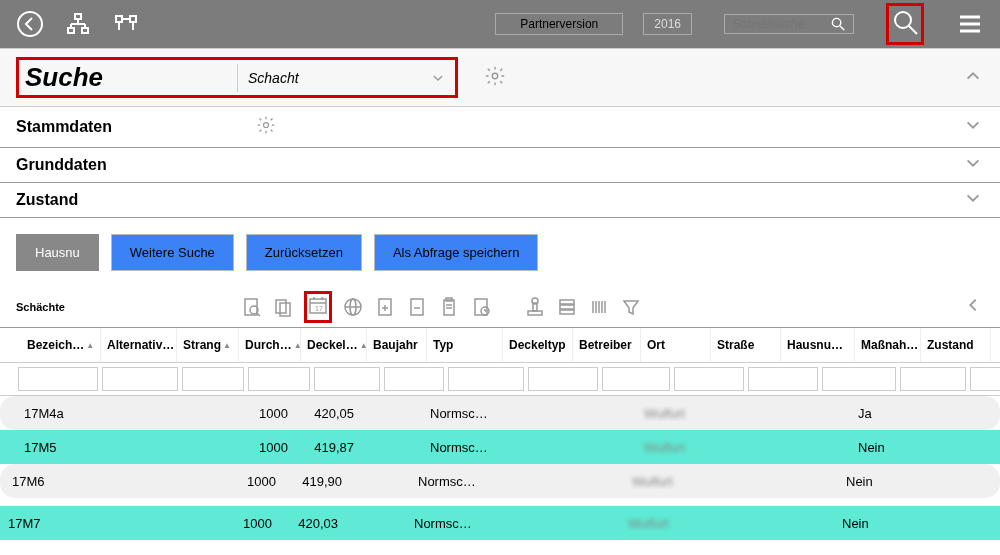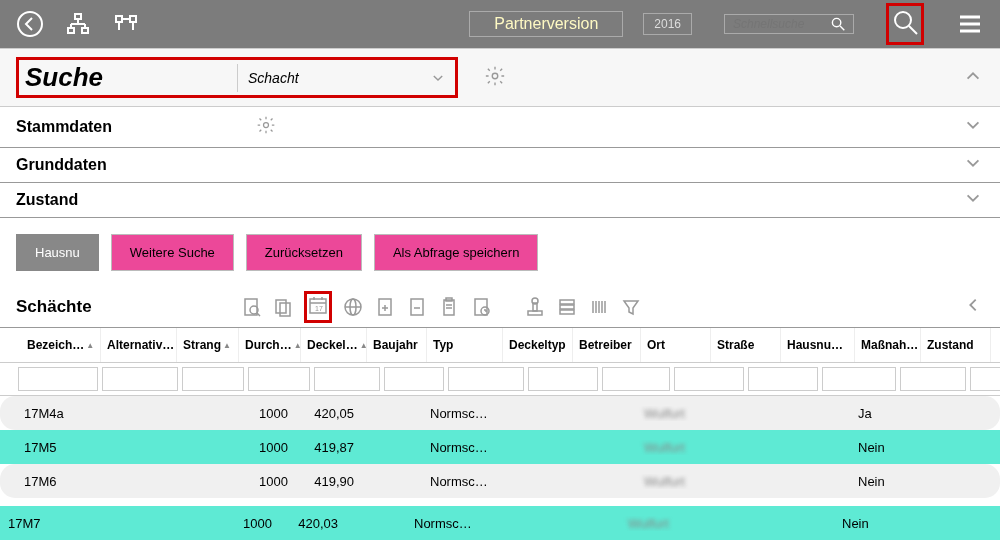--- a/index.html
+++ b/index.html
@@ -2,21 +2,21 @@
 <html><head>
 <meta charset="utf-8">
 <style>
 * { box-sizing: border-box; margin: 0; padding: 0; font-family: Arial, Helvetica, sans-serif; }
 body { width: 1000px; height: 555px; background: #fff; overflow: hidden; }
 
 
 .header { background: #7c7c7c; height: 48px; display: flex; align-items: center; padding: 0 16px; gap: 20px; }
 .header .icon-btn { width: 28px; height: 28px; display: flex; align-items: center; justify-content: center; cursor: pointer; }
 .header svg { stroke: #fff; fill: none; stroke-width: 2; }
-.header .version-badge { margin-left: auto; border: 1px solid #aaa; color: #fef9c3; font-size: 16px; padding: 3px 24px; }
+.header .version-badge { margin-left: auto; border: 1px solid #aaa; color: #000000; font-size: 12px; padding: 3px 24px; }
 .header .year-badge { border: 1px solid #aaa; color: #ddd; font-size: 12px; padding: 3px 10px; }
 .header .quicksearch { display: flex; align-items: center; border: 1px solid #aaa; padding: 2px 8px; gap: 8px; }
 .header .quicksearch input { background: transparent; border: none; color: #ccc; font-size: 12px; font-style: italic; width: 90px; outline: none; }
 .header .magnify-highlight { border: 3px solid #d10000; padding: 2px; }
 .header .right-group { display: flex; align-items: center; gap: 32px; }
 
 
 .search-panel { border-top: 1px solid #ccc; }
 .search-head { display: flex; align-items: center; padding: 8px 16px; position: relative; background: #f7f7f7; border-bottom: 1px solid #ccc; font-style: italic; }
 .suche-group { display: flex; align-items: center; border: 3px solid #d10000; padding: 0 0 0 0; }
@@ -24,26 +24,26 @@
 .suche-select { width: 218px; border-left: 1px solid #ccc; padding: 6px 10px; display: flex; align-items: center; justify-content: space-between; font-size: 14px; cursor: pointer; }
 .gear-after { margin-left: 26px; }
 .chev-right { position: absolute; right: 18px; top: 50%; transform: translateY(-50%); cursor: pointer; }
 
 .section-row { display: flex; align-items: center; padding: 8px 16px; border-bottom: 1px solid #999; position: relative; }
 .section-title { font-size: 16px; font-weight: bold; width: 240px; }
 .section-row .chev { position: absolute; right: 18px; }
 
 
 .btn-row { display: flex; gap: 12px; padding: 16px; }
-.btn { border: 1px solid #bbb; background: #ec4899; padding: 10px 18px; font-size: 13px; cursor: pointer; }
+.btn { border: 1px solid #bbb; background: #3b82f6; padding: 10px 18px; font-size: 13px; cursor: pointer; }
 .btn.primary { background: #888; color: #fff; border-color: #888; }
 
 
 .results-head { display: flex; align-items: center; padding: 4px 16px; border-bottom: 1px solid #999; position: relative; }
-.results-title { font-size: 17px; font-weight: bold; width: 224px; }
+.results-title { font-size: 11px; font-weight: bold; width: 224px; }
 .toolbar-icons { display: flex; gap: 10px; align-items: center; }
 .toolbar-icons .ticon { width: 22px; height: 22px; display: flex; align-items: center; justify-content: center; cursor: pointer; }
 .toolbar-icons svg { stroke: #999; fill: none; stroke-width: 1.5; }
 .cal-highlight { border: 3px solid #d10000; padding: 1px; }
 .results-head .chev-left { position: absolute; right: 18px; cursor: pointer; }
 
 
 .table { width: 100%; }
 .thead { display: flex; border-bottom: 1px solid #ccc; }
 .th { font-size: 12px; font-weight: bold; padding: 10px 6px; border-right: 1px solid #eee; display: flex; align-items: center; gap: 2px; overflow: hidden; white-space: nowrap; }
@@ -372,21 +372,21 @@
         <div class="td c5"></div>
         <div class="td c6">Normsc…</div>
         <div class="td c7"></div>
         <div class="td c8"></div>
         <div class="td c9"><span class="blur">Wulfurt</span></div>
         <div class="td c10"></div>
         <div class="td c11"></div>
         <div class="td c12">Nein</div>
         <div class="td c13"></div>
       </div>
-      <div class="tr even" style="padding-left: 16px;">
+      <div class="tr even" style="padding-left: 4px;">
         <div class="td c0">17M6</div>
         <div class="td c1"></div>
         <div class="td c2"></div>
         <div class="td c3">1000</div>
         <div class="td c4">419,90</div>
         <div class="td c5"></div>
         <div class="td c6">Normsc…</div>
         <div class="td c7"></div>
         <div class="td c8"></div>
         <div class="td c9"><span class="blur">Wulfurt</span></div>

